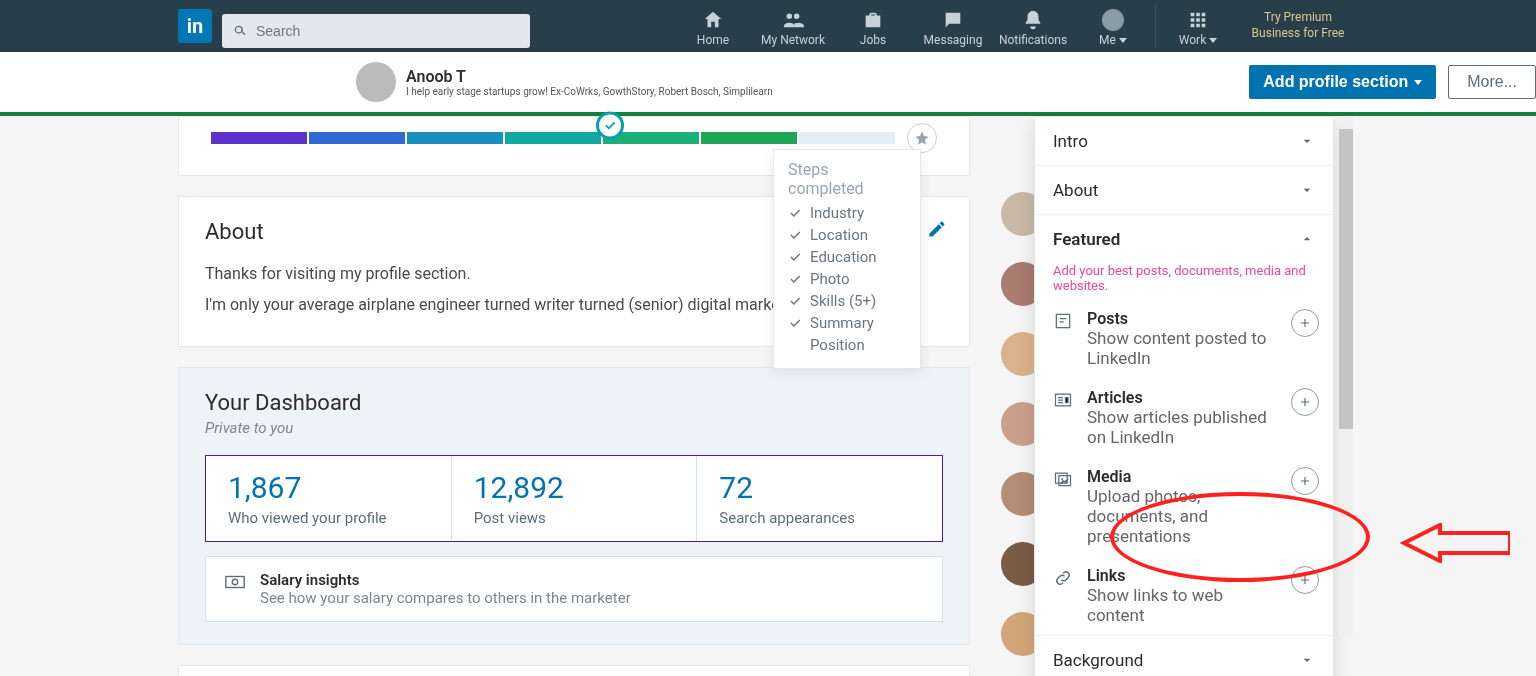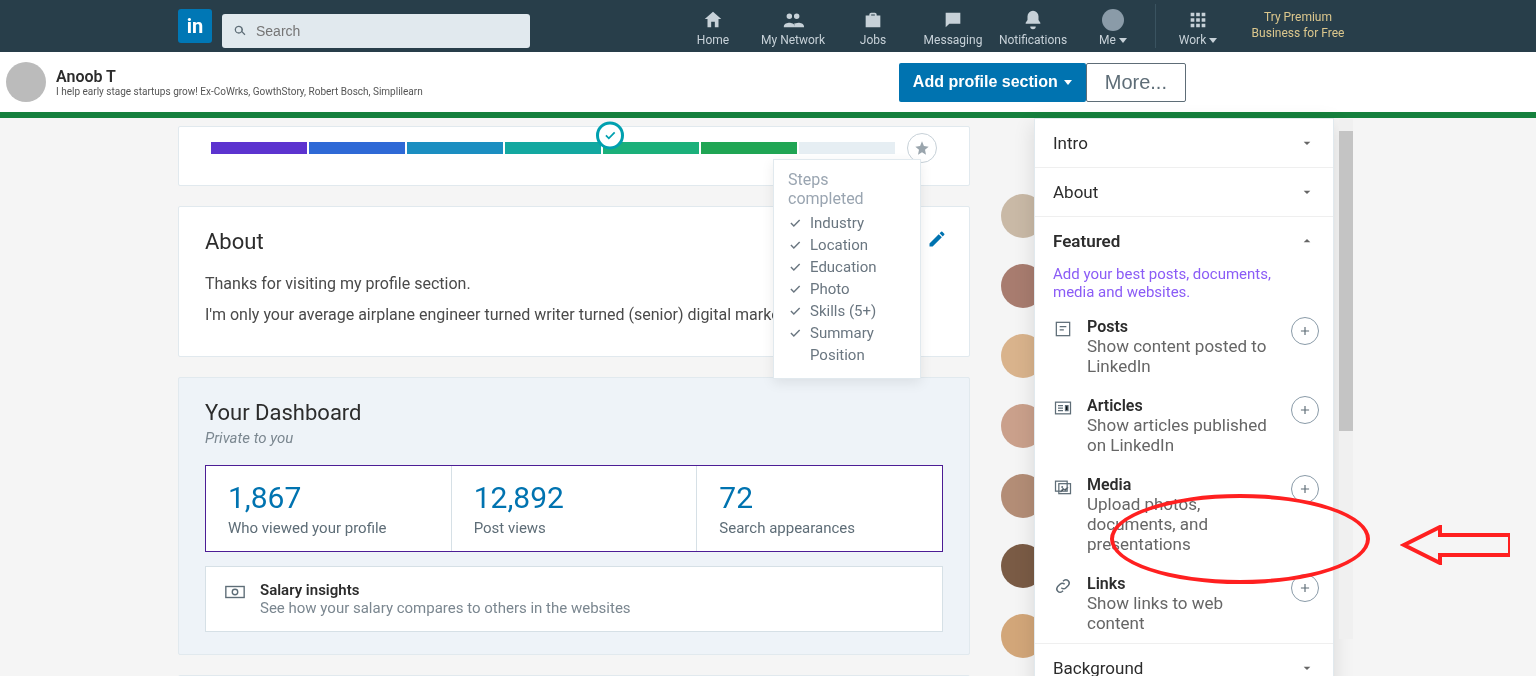--- a/index.html
+++ b/index.html
@@ -84,57 +84,57 @@
     text-align: center;
     width: 120px;
     display: flex; flex-direction: column; justify-content: center;
     line-height: 1.3;
     cursor:pointer;
   }
   .caret-down { width:0;height:0;border-left:4px solid transparent;border-right:4px solid transparent;border-top:5px solid currentColor; display:inline-block;}
   
   .sticky-head {
     background:#fff;
-    border-bottom:6px solid #15803d;
-    display:flex; justify-content:flex-start;
-    padding:10px 6px;
+    border-bottom:4px solid #15803d;
+    display:flex; justify-content:flex-end;
+    padding:10px 0;
   }
   .sticky-inner { width:1180px; display:flex; align-items:center; }
   .avatar-md { width:40px;height:40px;border-radius:50%;background:#bbb;margin-right:10px;flex-shrink:0;}
   .sticky-name { font-weight:600; font-size:16px; color:#2c2c2c; }
   .sticky-sub { font-size:10px; color:#555; }
-  .sticky-actions { margin-left:auto; display:flex; gap:0;}
+  .sticky-actions { margin-left:auto; display:flex; gap:12px;}
   .btn-primary {
     background: var(--ln-blue);
     color:#fff; border:none; border-radius:2px;
     padding: 8px 14px; font-size:16px; font-weight:600;
     display:flex;align-items:center;gap:6px; cursor:pointer;
   }
   .btn-outline {
     background:#fff; color:#5e6d77; border:1px solid #5e6d77;
-    border-radius:2px; padding:7px 18px; font-size:20px; cursor:pointer;
+    border-radius:2px; padding:7px 18px; font-size:16px; cursor:pointer;
   }
   
   .page {
     background:#f5f5f5;
     display:flex; justify-content:center;
     padding-top:0;
     min-height: 620px;
   }
   .page-inner { width:1180px; display:flex; gap:24px; position:relative;}
   .main-col { width:792px; }
   .right-col { width:360px; position:relative;}
   .card {
     background:#fff;
     border:1px solid var(--card-border);
     border-radius:2px;
     margin-bottom:20px;
   }
   
-  .progress-card { padding:0 32px 22px; position:relative; margin-top:8px;}
+  .progress-card { padding:0 32px 22px; position:relative; margin-top:0;}
   .progress-bar-row { display:flex; align-items:center; position:relative; padding-top:6px;}
   .pseg { height:12px; flex:1; margin-right:2px;}
   .pseg:last-of-type{margin-right:0;}
   .check-circle {
     position:absolute; left:55%; top:0;
     width:28px;height:28px;border:3px solid #00a0af;border-radius:50%;
     background:#fff; transform:translate(-50%,-20%);
     display:flex;align-items:center;justify-content:center;color:#00a0af;
   }
   .star-circle {
@@ -186,21 +186,21 @@
     box-shadow:0 6px 20px rgba(0,0,0,.12);
     z-index:20;
   }
   .dp-row {
     display:flex;align-items:center;justify-content:space-between;
     padding:14px 18px; border-top:1px solid #efefef;
     font-size:17px; color:#2c2c2c; cursor:pointer;
   }
   .dp-row.first{border-top:none;}
   .dp-row .chev{color:#666;}
-  .dp-feat-sub{font-size:15px;color:#8b5cf6;padding:0 18px 6px;}
+  .dp-feat-sub{font-size:13px;color:#ec4899;padding:0 18px 6px;}
   .feat-item{ display:flex; align-items:flex-start; padding:10px 14px 10px 18px; gap:12px; cursor:pointer;}
   .feat-item .icon{width:22px;color:#5e6d77;flex-shrink:0;margin-top:2px;}
   .feat-item .ft{font-weight:600;font-size:16px;color:#2c2c2c;}
   .feat-item .fs{font-size:17px;color:#666;}
   .feat-item .plus{
     margin-left:auto;width:28px;height:28px;border:1px solid #8a9ba8;border-radius:50%;
     display:flex;align-items:center;justify-content:center;color:#5e6d77;flex-shrink:0;
   }
   .scroll-faux { position:absolute; right:-20px; top:0; width:14px; height:520px; background:#f0f0f0; }
   .scroll-thumb { width:100%; height:300px; background:#c4c4c4; margin-top:12px;}
@@ -413,21 +413,21 @@
 
         <div class="salary-row">
           <div class="salary-icon">
             <svg width="22" height="22" viewBox="0 0 24 24">
                 <rect x="2" y="6" width="20" height="12" fill="none" stroke="currentColor" stroke-width="1.5"></rect>
                 <circle cx="12" cy="12" r="3" fill="none" stroke="currentColor" stroke-width="1.5"></circle>
               </svg>
           </div>
           <div>
             <div class="salary-title">Salary insights</div>
-            <div class="salary-sub">See how your salary compares to others in the websites</div>
+            <div class="salary-sub">See how your salary compares to others in the marketer</div>
           </div>
         </div>
       </div>
 
       <div class="card blank-card"></div>
     </div>
 
     <div class="right-col">
 
       <div class="avatars-col">

